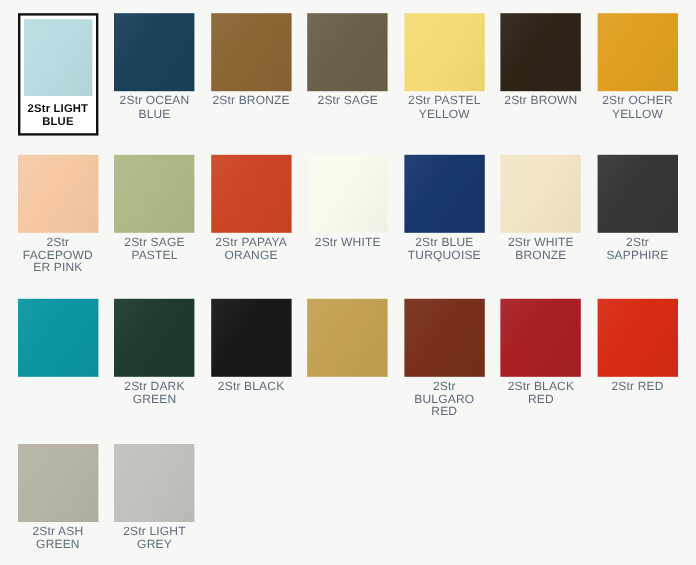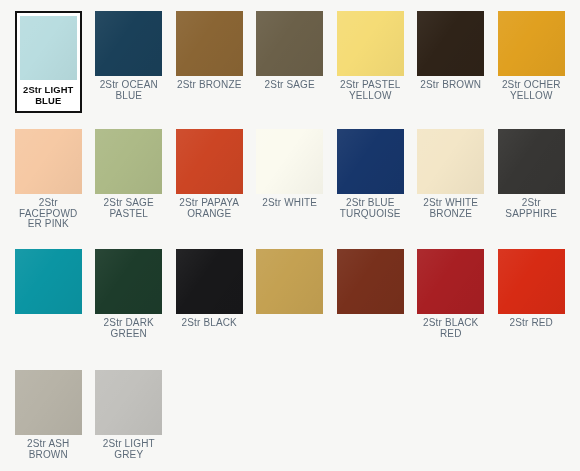--- a/index.html
+++ b/index.html
@@ -192,38 +192,39 @@
       </div>
     </div>
     <div class="swatch-cell">
       <div class="swatch-inner">
         <div class="swatch-chip" title="2Str GOLDEN YELLOW" style="background-color: rgb(196, 161, 82);"></div>
       </div>
     </div>
     <div class="swatch-cell">
       <div class="swatch-inner">
         <div class="swatch-chip" title="2Str BULGARO RED" style="background-color: rgb(120, 48, 28);"></div>
+        <div class="swatch-label">2Str BULGARO RED</div>
       </div>
     </div>
     <div class="swatch-cell">
       <div class="swatch-inner">
         <div class="swatch-chip" title="2Str CHERRY RED" style="background-color: rgb(168, 31, 35);"></div>
         <div class="swatch-label">2Str BLACK RED</div>
       </div>
     </div>
     <div class="swatch-cell">
       <div class="swatch-inner">
         <div class="swatch-chip" title="2Str RED" style="background-color: rgb(215, 43, 20);"></div>
         <div class="swatch-label">2Str RED</div>
       </div>
     </div>
     <div class="swatch-cell">
       <div class="swatch-inner">
         <div class="swatch-chip" title="2Str ASH GREY" style="background-color: rgb(183, 179, 167);"></div>
-        <div class="swatch-label">2Str ASH BROWN</div>
+        <div class="swatch-label">2Str ASH GREEN</div>
       </div>
     </div>
     <div class="swatch-cell">
       <div class="swatch-inner">
         <div class="swatch-chip" title="2Str LIGHT GREY" style="background-color: rgb(194, 193, 189);"></div>
         <div class="swatch-label">2Str LIGHT GREY</div>
       </div>
     </div>
     <div class="swatch-cell empty">
       <div class="swatch-inner">

